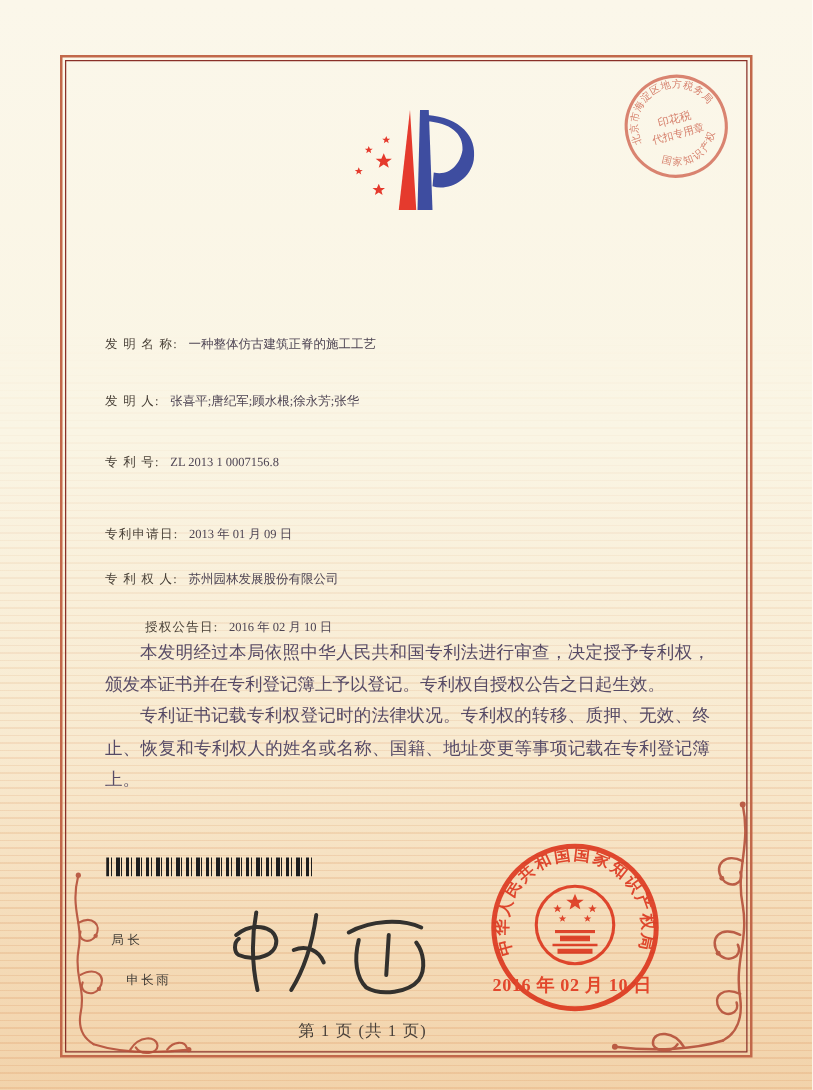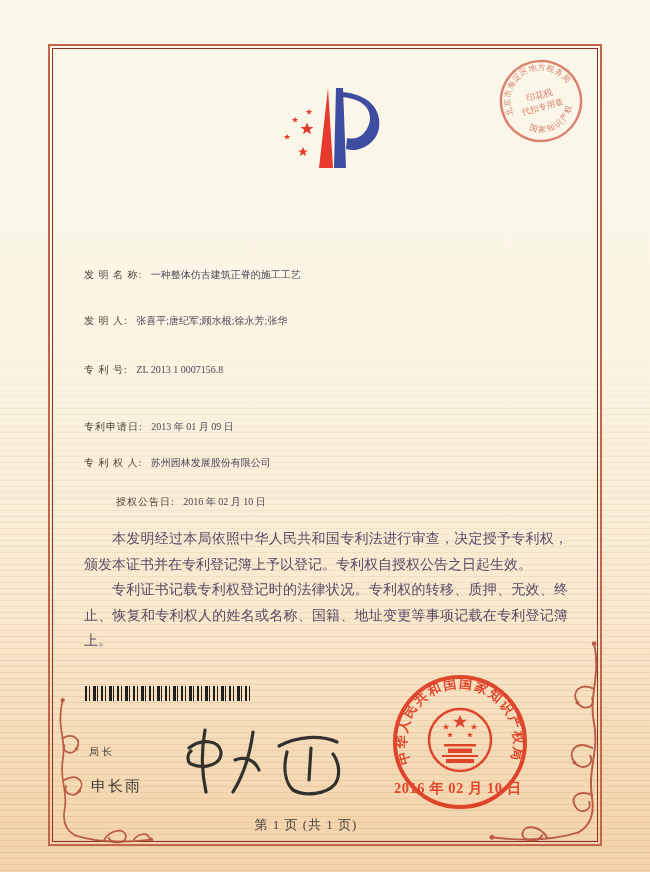--- a/index.html
+++ b/index.html
@@ -38,42 +38,42 @@
     text-align:center;font-size:33px;font-weight:bold;color:#29241f;
     letter-spacing:14px;text-indent:14px;
   }
   .fields{position:absolute;left:84px;top:268px;width:480px;}
   .field-row{position:absolute;left:0;white-space:nowrap;font-size:10px;}
   .field-row .lbl{color:#473f36;letter-spacing:1px;}
   .field-row .val{color:#4e4554;margin-left:6px;}
   .row0{top:0;}   .row1{top:46px;} .row2{top:79px;margin-top:16px;}
   .row3{top:152px;} .row4{top:188px;} .row5{top:227px;margin-left:32px;}
   .legal{
-    position:absolute;left:84px;top:526px;width:484px;
+    position:absolute;left:84px;top:510px;width:484px;
     font-size:14px;line-height:25.5px;color:#574b66;text-align:justify;
   }
   .legal p{margin:0;text-indent:2em;}
   .barcode{
     position:absolute;left:85px;top:686px;width:165px;height:15px;
     background:repeating-linear-gradient(90deg,
       #1e1e1e 0 2px,transparent 2px 4px,
       #1e1e1e 4px 5px,transparent 5px 8px,
       #1e1e1e 8px 11px,transparent 11px 12px,
       #1e1e1e 12px 13px,transparent 13px 16px);
   }
   .director-title{position:absolute;left:89px;top:745px;font-size:10px;letter-spacing:3px;color:#3e3a34;}
-  .director-name{position:absolute;left:91px;top:777px;font-size:15px;letter-spacing:2px;color:#3e3a34;}
+  .director-name{position:absolute;left:101px;top:777px;font-size:10px;letter-spacing:2px;color:#3e3a34;}
   .signature{position:absolute;left:175px;top:718px;width:190px;height:90px;}
   .official-seal{position:absolute;left:390px;top:672px;width:140px;height:140px;opacity:.93;mix-blend-mode:multiply;}
   .seal-date{
     position:absolute;left:394px;top:779px;width:140px;
     font-size:14.5px;font-weight:bold;color:#e2472c;letter-spacing:.5px;white-space:nowrap;
   }
   .footer-page{
-    position:absolute;left:16px;top:816px;width:580px;text-align:center;
+    position:absolute;left:0;top:816px;width:580px;text-align:center;
     font-size:13px;color:#49413a;letter-spacing:1px;
   }
   .ornament{position:absolute;pointer-events:none;opacity:.9;}
   .orn-left{left:46px;top:688px;width:120px;height:156px;}
   .orn-right{left:486px;top:636px;width:118px;height:208px;transform:scaleX(-1);}
   svg text{font-family:"Liberation Serif","DejaVu Serif",serif;}
 </style>
 </head>
 <body>
 

